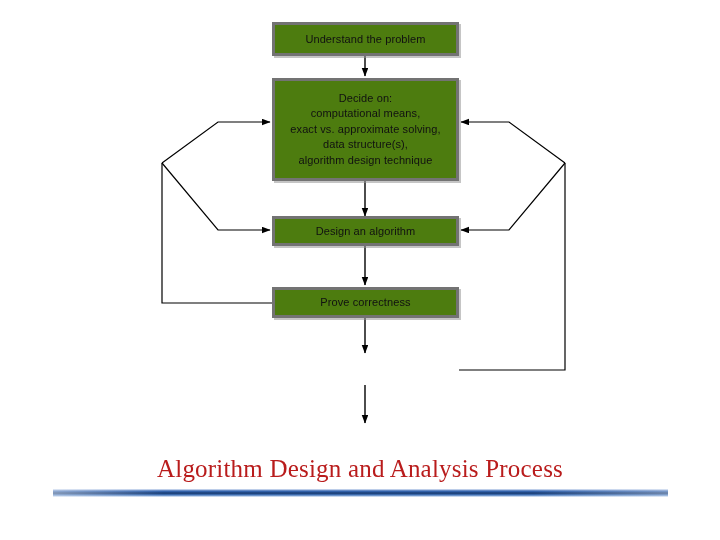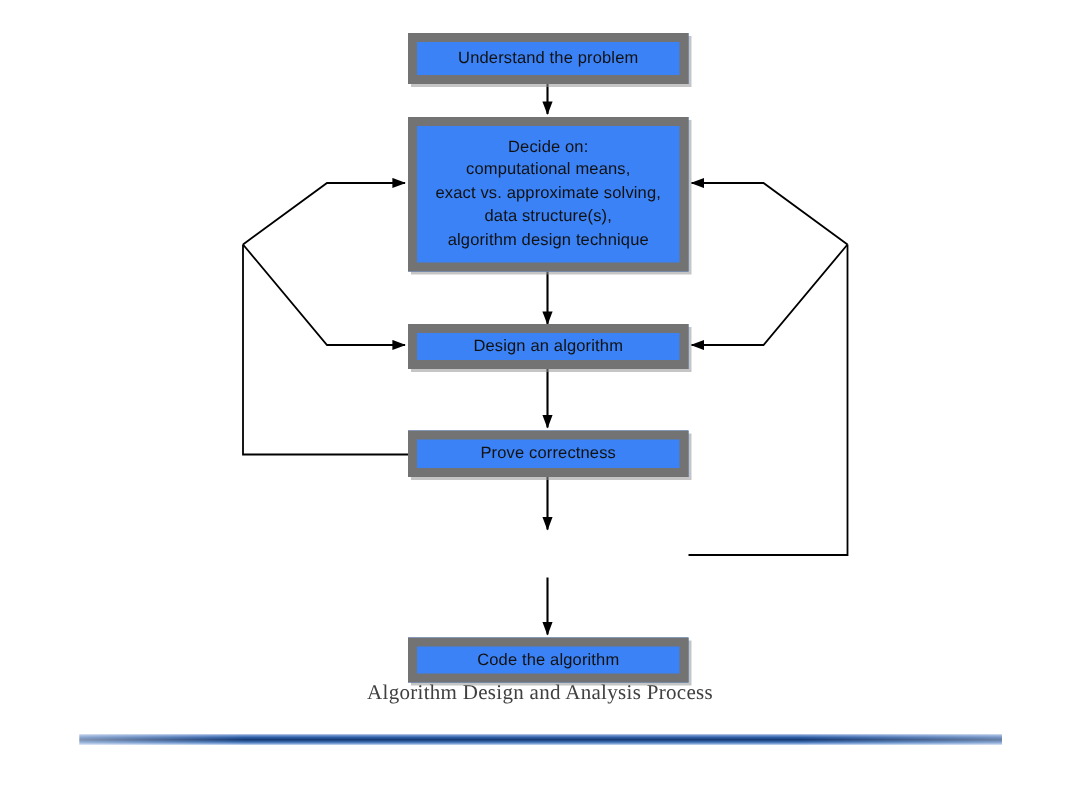--- a/index.html
+++ b/index.html
@@ -18,22 +18,22 @@
   #flow-svg {
     position: absolute;
     left: 0;
     top: 0;
     width: 720px;
     height: 540px;
   }
   .node-box {
     position: absolute;
     box-sizing: border-box;
-    background: #3b82f6;
-    border: 6px solid #737373;
+    background: #4d7c0f;
+    border: 3px solid #737373;
     box-shadow: 2px 2px 0 rgba(150,150,150,0.55);
     display: flex;
     align-items: center;
     justify-content: center;
     z-index: 3;
   }
   .node-text {
     font-family: "Liberation Sans", sans-serif;
     font-size: 11px;
     line-height: 14.5px;
@@ -46,22 +46,22 @@
     font-size: 11px;
     line-height: 15.5px;
   }
   #caption {
     position: absolute;
     left: 0;
     top: 455px;
     width: 720px;
     text-align: center;
     font-family: "Liberation Serif", serif;
-    font-size: 14px;
-    color: #404040;
+    font-size: 25px;
+    color: #b91c1c;
     letter-spacing: 0.2px;
     z-index: 4;
   }
   #divider {
     position: absolute;
     left: 53px;
     top: 489px;
     width: 615px;
     height: 8px;
     z-index: 4;
@@ -135,22 +135,19 @@
 
   <div class="node-box" style="left:272px; top:216px; width:187px; height:30px;">
     <span class="node-text">Design an algorithm</span>
   </div>
 
   <div class="node-box" style="left:272px; top:287px; width:187px; height:31px;justify-content:center;">
     <span class="node-text">Prove correctness</span>
   </div>
 
 
-  <div class="node-box" style="left:272px; top:425px; width:187px; height:30px;">
-    <span class="node-text">Code the algorithm</span>
-  </div>
 
   <div id="caption">Algorithm Design and Analysis Process</div>
 
   <div id="divider"></div>
   <div id="divider-sheen"></div>
 
 </div>
 
 </body></html>

